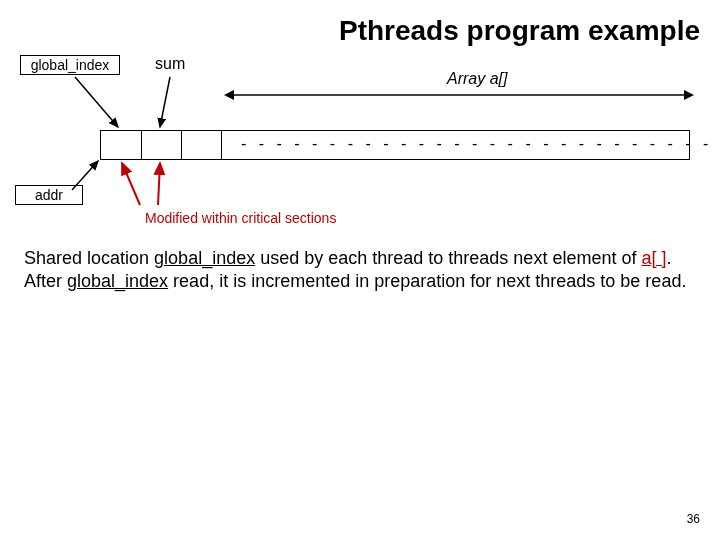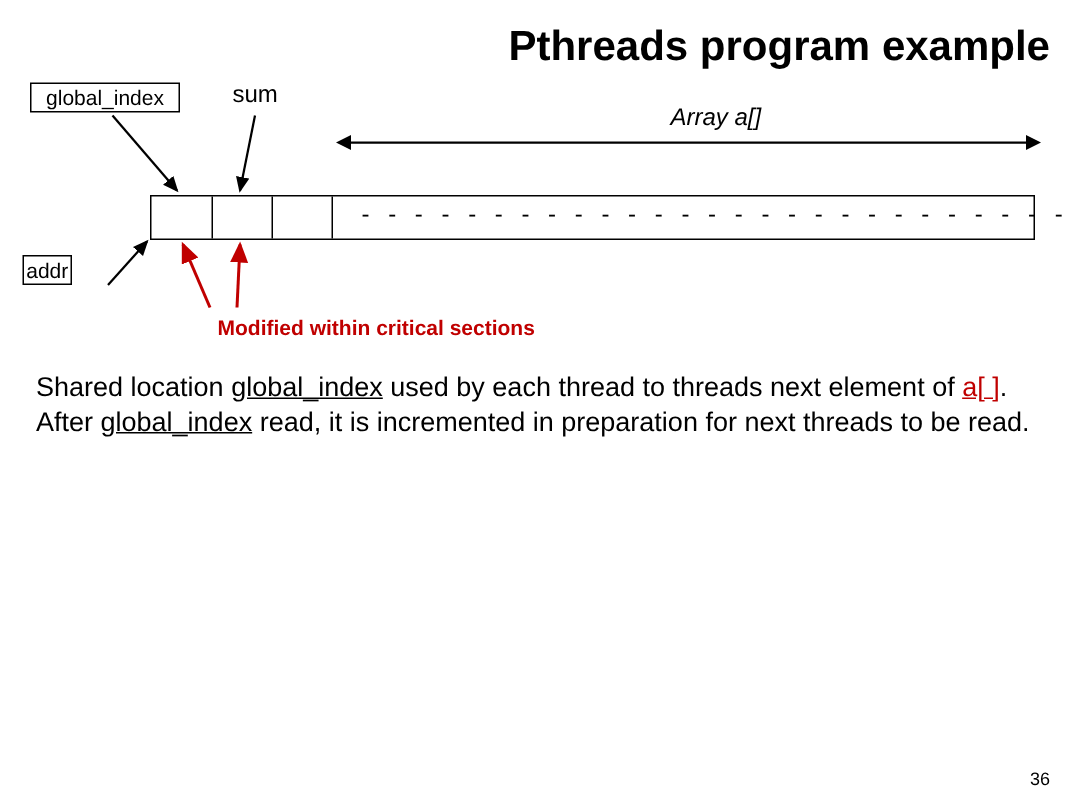--- a/index.html
+++ b/index.html
@@ -44,21 +44,21 @@
   }
   .line { position: absolute; background: #000; }
   .label-free {
     position: absolute;
     font-size: 16px;
     font-family: Arial, sans-serif;
   }
   .caption {
     position: absolute;
     font-size: 14px;
-    font-weight: bold;
+    font-weight: normal;
     color: #c00000;
   }
   .body-text {
     font-size: 18px;
     line-height: 1.25;
     margin: 12px 0 0 0;
     padding: 0 4px;
   }
   .body-text em { font-style: italic; }
   .underline { text-decoration: underline; }
@@ -93,21 +93,21 @@
     <div class="label-free" style="left:385px; top:15px; font-style:italic;margin-left:42px;">Array a[]</div>
 
     <div class="box" style="left:80px; top:75px; width:590px; height:30px; padding:0;">
 
       <div class="line" style="left:40px; top:0; width:1px; height:28px;"></div>
       <div class="line" style="left:80px; top:0; width:1px; height:28px;"></div>
       <div class="line" style="left:120px; top:0; width:1px; height:28px;"></div>
       <div class="dash-row" style="left:140px; top:4px; width:440px;">- - - - - - - - - - - - - - - - - - - - - - - - - - - - - - -</div>
     </div>
 
-    <div class="box" style="left:-5px; top:115px; width:33px; height:20px;">
+    <div class="box" style="left:-5px; top:130px; width:68px; height:20px;">
       <span>addr</span>
     </div>
 
     <div class="caption" style="left:125px; top:155px;">Modified within critical sections</div>
 
     <svg class="arrow-svg" style="left:0; top:0; width:680px; height:180px;">
       <defs>
         <marker id="ah" markerWidth="8" markerHeight="8" refX="6" refY="3" orient="auto">
           <path d="M0,0 L7,3 L0,6 Z" fill="#000"></path>
         </marker>

